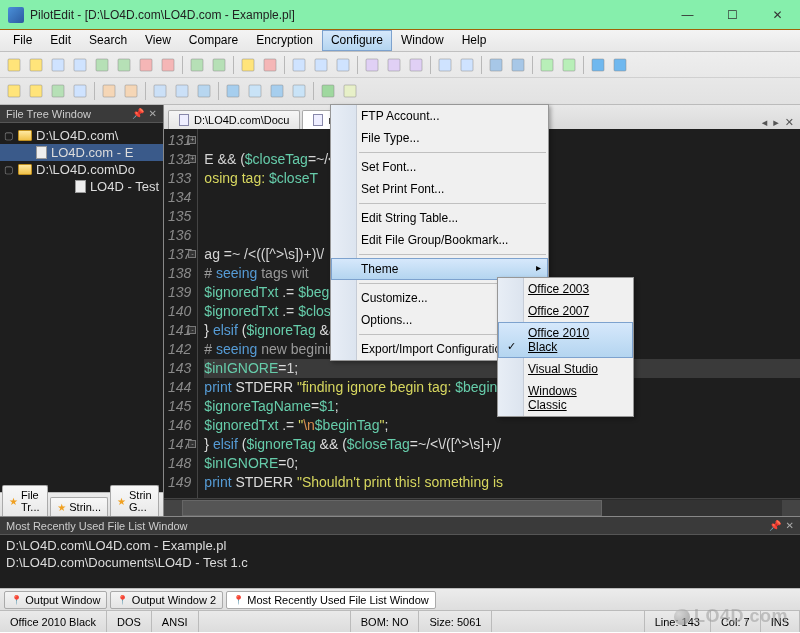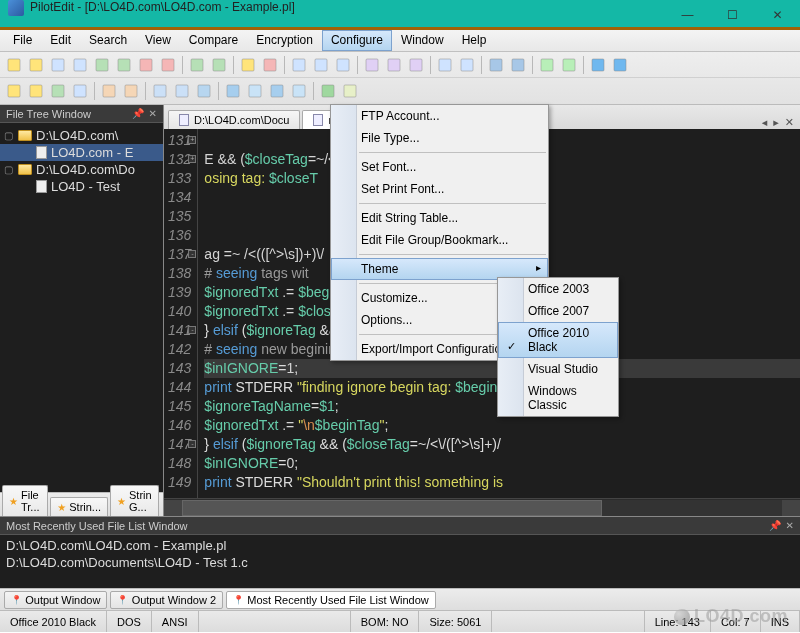--- a/index.html
+++ b/index.html
@@ -1,18 +1,18 @@
 <!DOCTYPE html>
 <html><head>
 <meta charset="utf-8">
 <style>
 * { box-sizing: border-box; margin: 0; padding: 0; font-family: "Segoe UI", Tahoma, sans-serif; }
 html, body { width: 800px; height: 633px; overflow: hidden; background: #fff; }
 
-.titlebar { height: 30px; background: #14b8a6; display: flex; padding-left: 8px; border-bottom: 3px solid #a16207; }
+.titlebar { height: 30px; background: #86efac; display: flex; align-items: center; padding-left: 8px; border-bottom: 1px solid #a16207; }
 .titlebar .icon { width: 16px; height: 16px; background: linear-gradient(135deg,#4a90d9,#2c5aa0); border-radius: 2px; margin-right: 6px; }
 .titlebar .title { font-size: 12px; color: #222; flex: 1; }
 .titlebar .wbtn { width: 45px; height: 30px; display: flex; align-items: center; justify-content: center; font-size: 12px; color: #333; }
 
 .menubar { height: 22px; background: linear-gradient(#f4f4f4,#e8e8e8); display: flex; padding: 0 4px; font-size: 12px; border-bottom: 1px solid #c0c0c0; }
 .menubar .mitem { padding: 3px 9px; cursor: default; }
 .menubar .mitem.active { background: linear-gradient(#d6e8fb,#b4d5f0); border: 1px solid #7da2ce; padding: 2px 8px; }
 
 .toolbars { background: linear-gradient(#eeeeee,#e2e2e2); border-bottom: 1px solid #bbb; }
 .tb-row { height: 26px; display: flex; align-items: center; padding: 0 4px; gap: 2px; border-bottom: 1px solid #d0d0d0; }
@@ -352,21 +352,21 @@
         <div class="tree-row sel" style="padding-left: 22px;">
           <span class="tree-expand"></span>
           <span class="file-ico"></span>
           <span>LO4D.com - E</span>
         </div>
         <div class="tree-row" style="padding-left: 4px;">
           <span class="tree-expand">▢</span>
           <span class="folder-ico"></span>
           <span>D:\LO4D.com\Do</span>
         </div>
-        <div class="tree-row" style="padding-left: 22px;">
+        <div class="tree-row" style="padding-left: 22px; justify-content: flex-end;">
           <span class="tree-expand"></span>
           <span class="file-ico"></span>
           <span>LO4D - Test</span>
         </div>
       </div>
     <div class="tree-tabs" id="treetabs">
         <div class="tree-tab">
           <span class="star">★</span>
           <span>File Tr...</span>
         </div>
@@ -442,21 +442,21 @@
       <div class="dd-item">Edit File Group/Bookmark...</div>
       <div class="dd-sep"></div>
       <div class="dd-item hl">Theme<span class="dd-arrow">▸</span></div>
       <div class="dd-sep"></div>
       <div class="dd-item">Customize...</div>
       <div class="dd-item">Options...</div>
       <div class="dd-sep"></div>
       <div class="dd-item">Export/Import Configurations...</div>
     </div>
 
-  <div class="dropdown" style="left:497px; top:172px; width:122px;" id="dd2">
+  <div class="dropdown" style="left:497px; top:172px; width:137px;text-decoration:underline;" id="dd2">
     <div class="icon-strip"></div>
   <div class="dd-item">Office 2003</div>
       <div class="dd-item">Office 2007</div>
       <div class="dd-item hl">Office 2010 Black<span class="dd-check">✓</span></div>
       <div class="dd-item">Visual Studio</div>
       <div class="dd-item">Windows Classic</div>
     </div>
 </div>
 
 <div class="mru">

